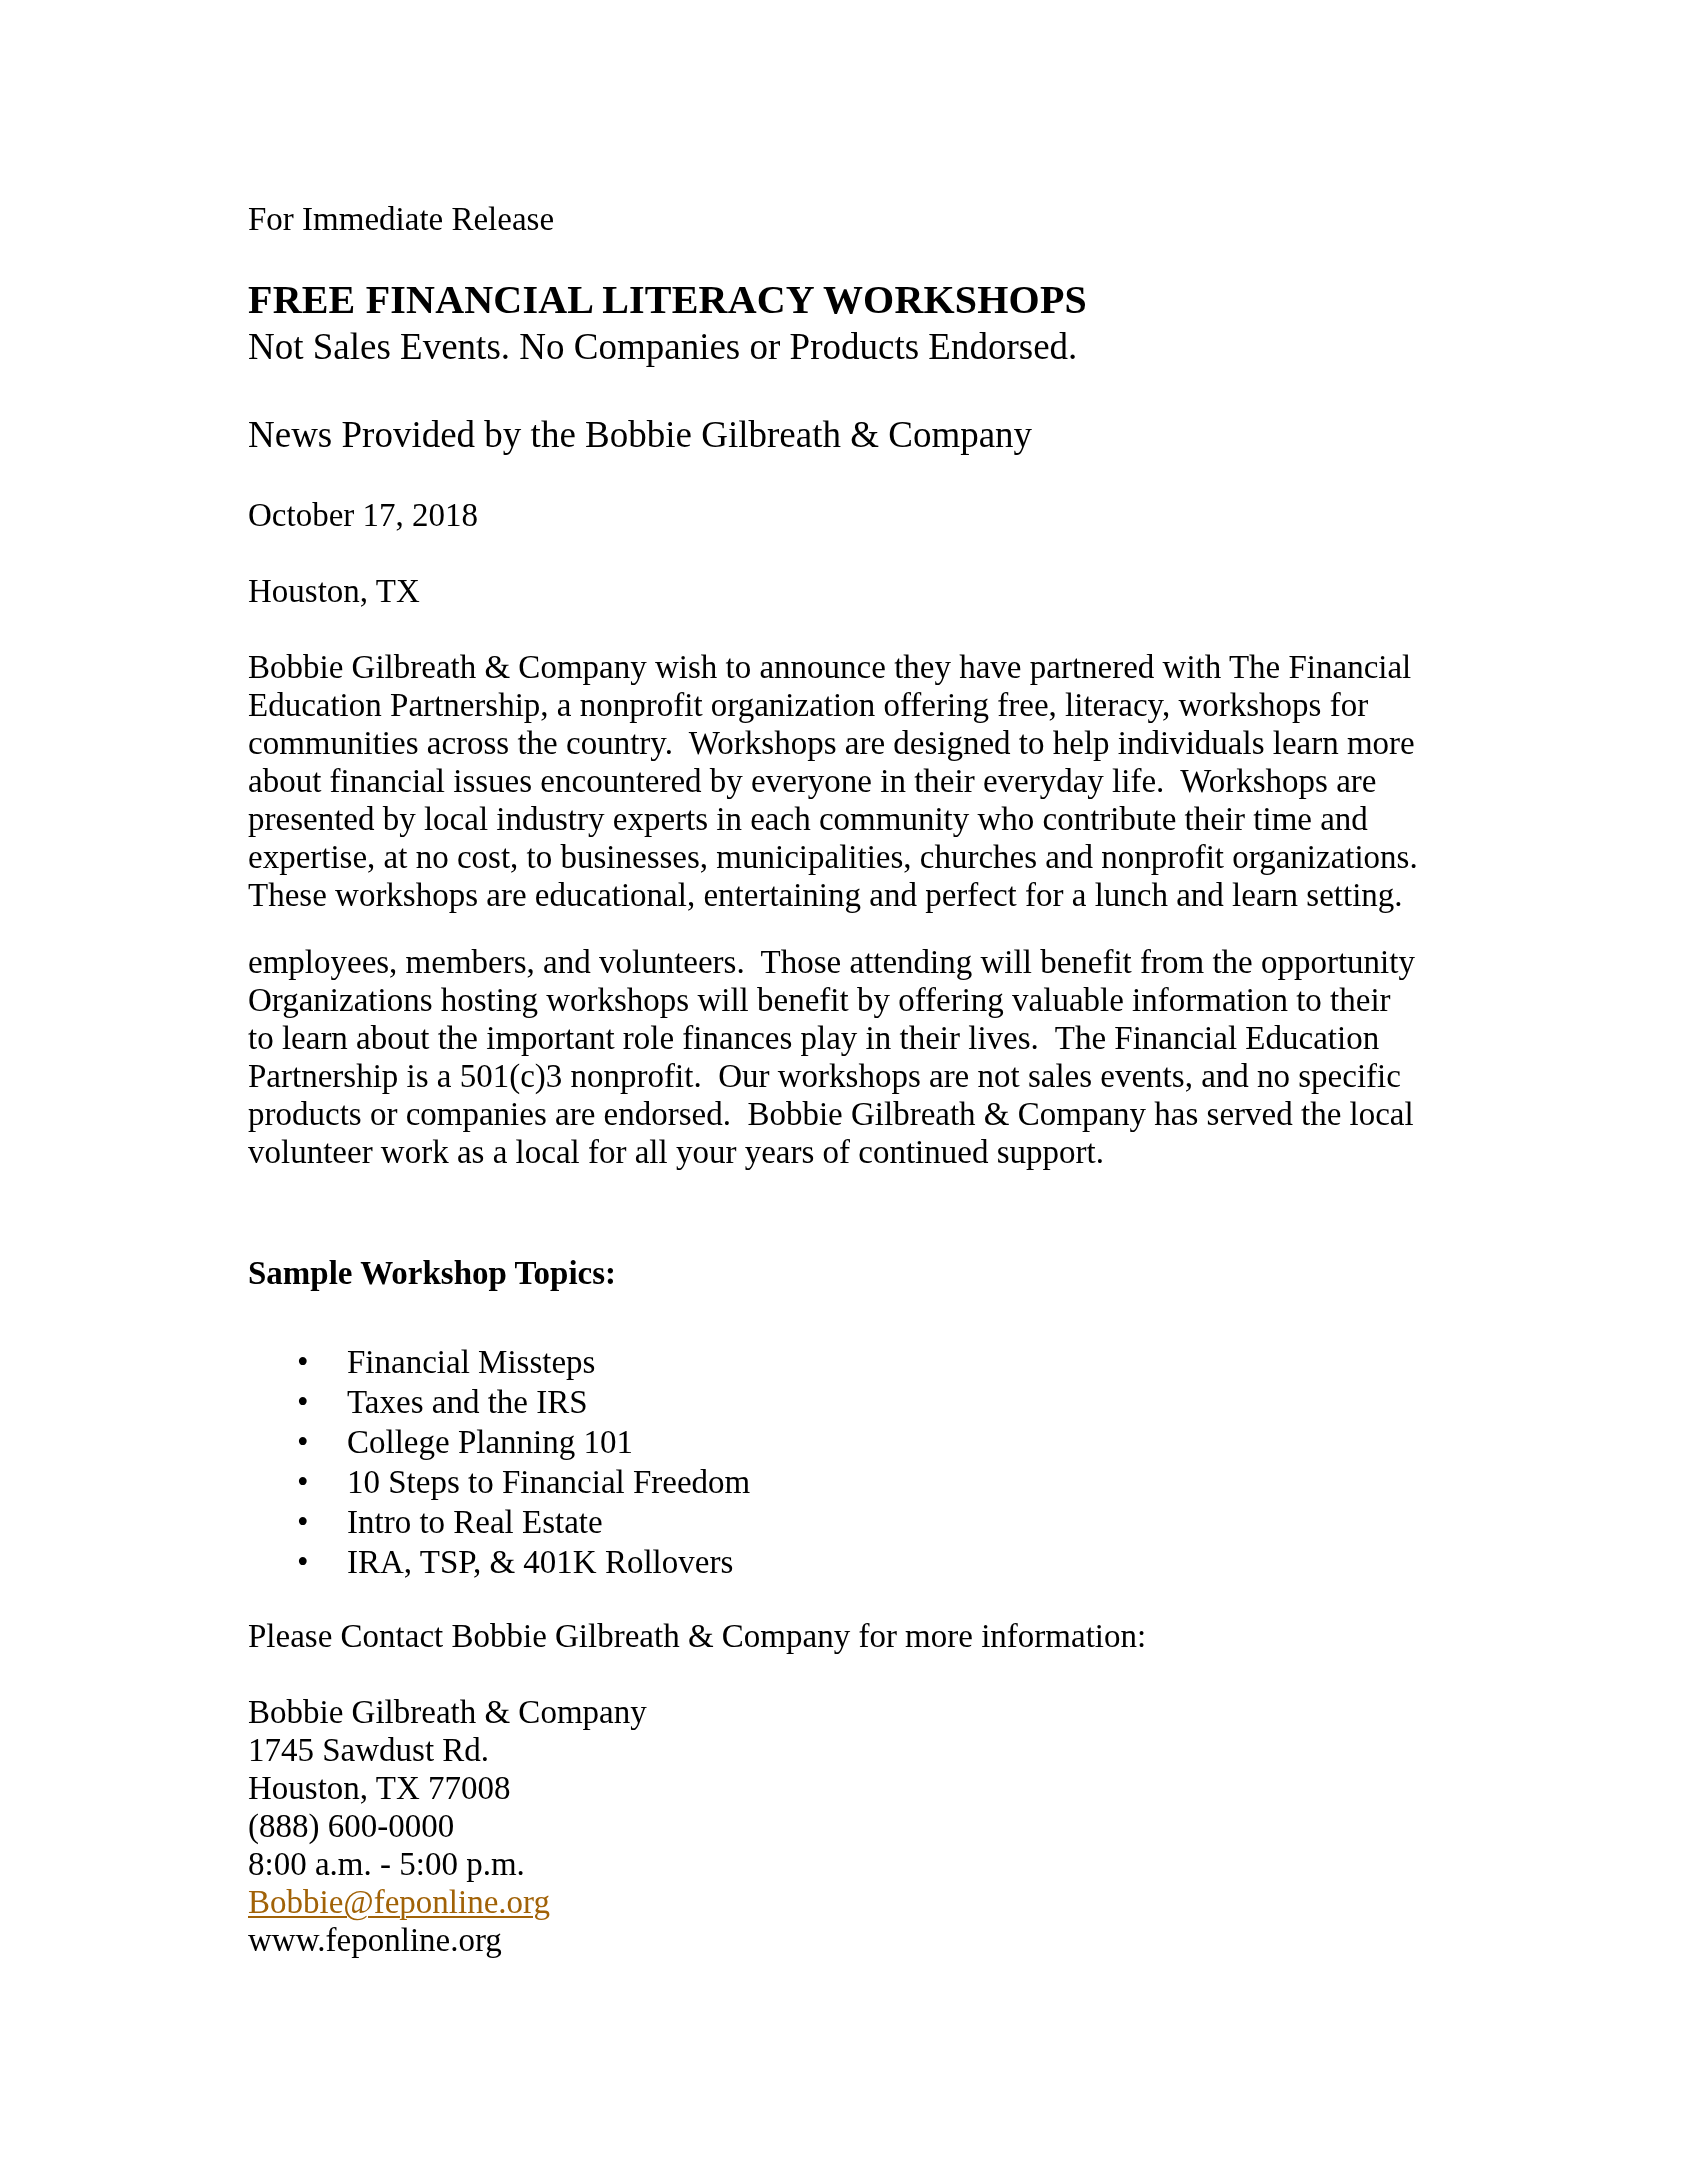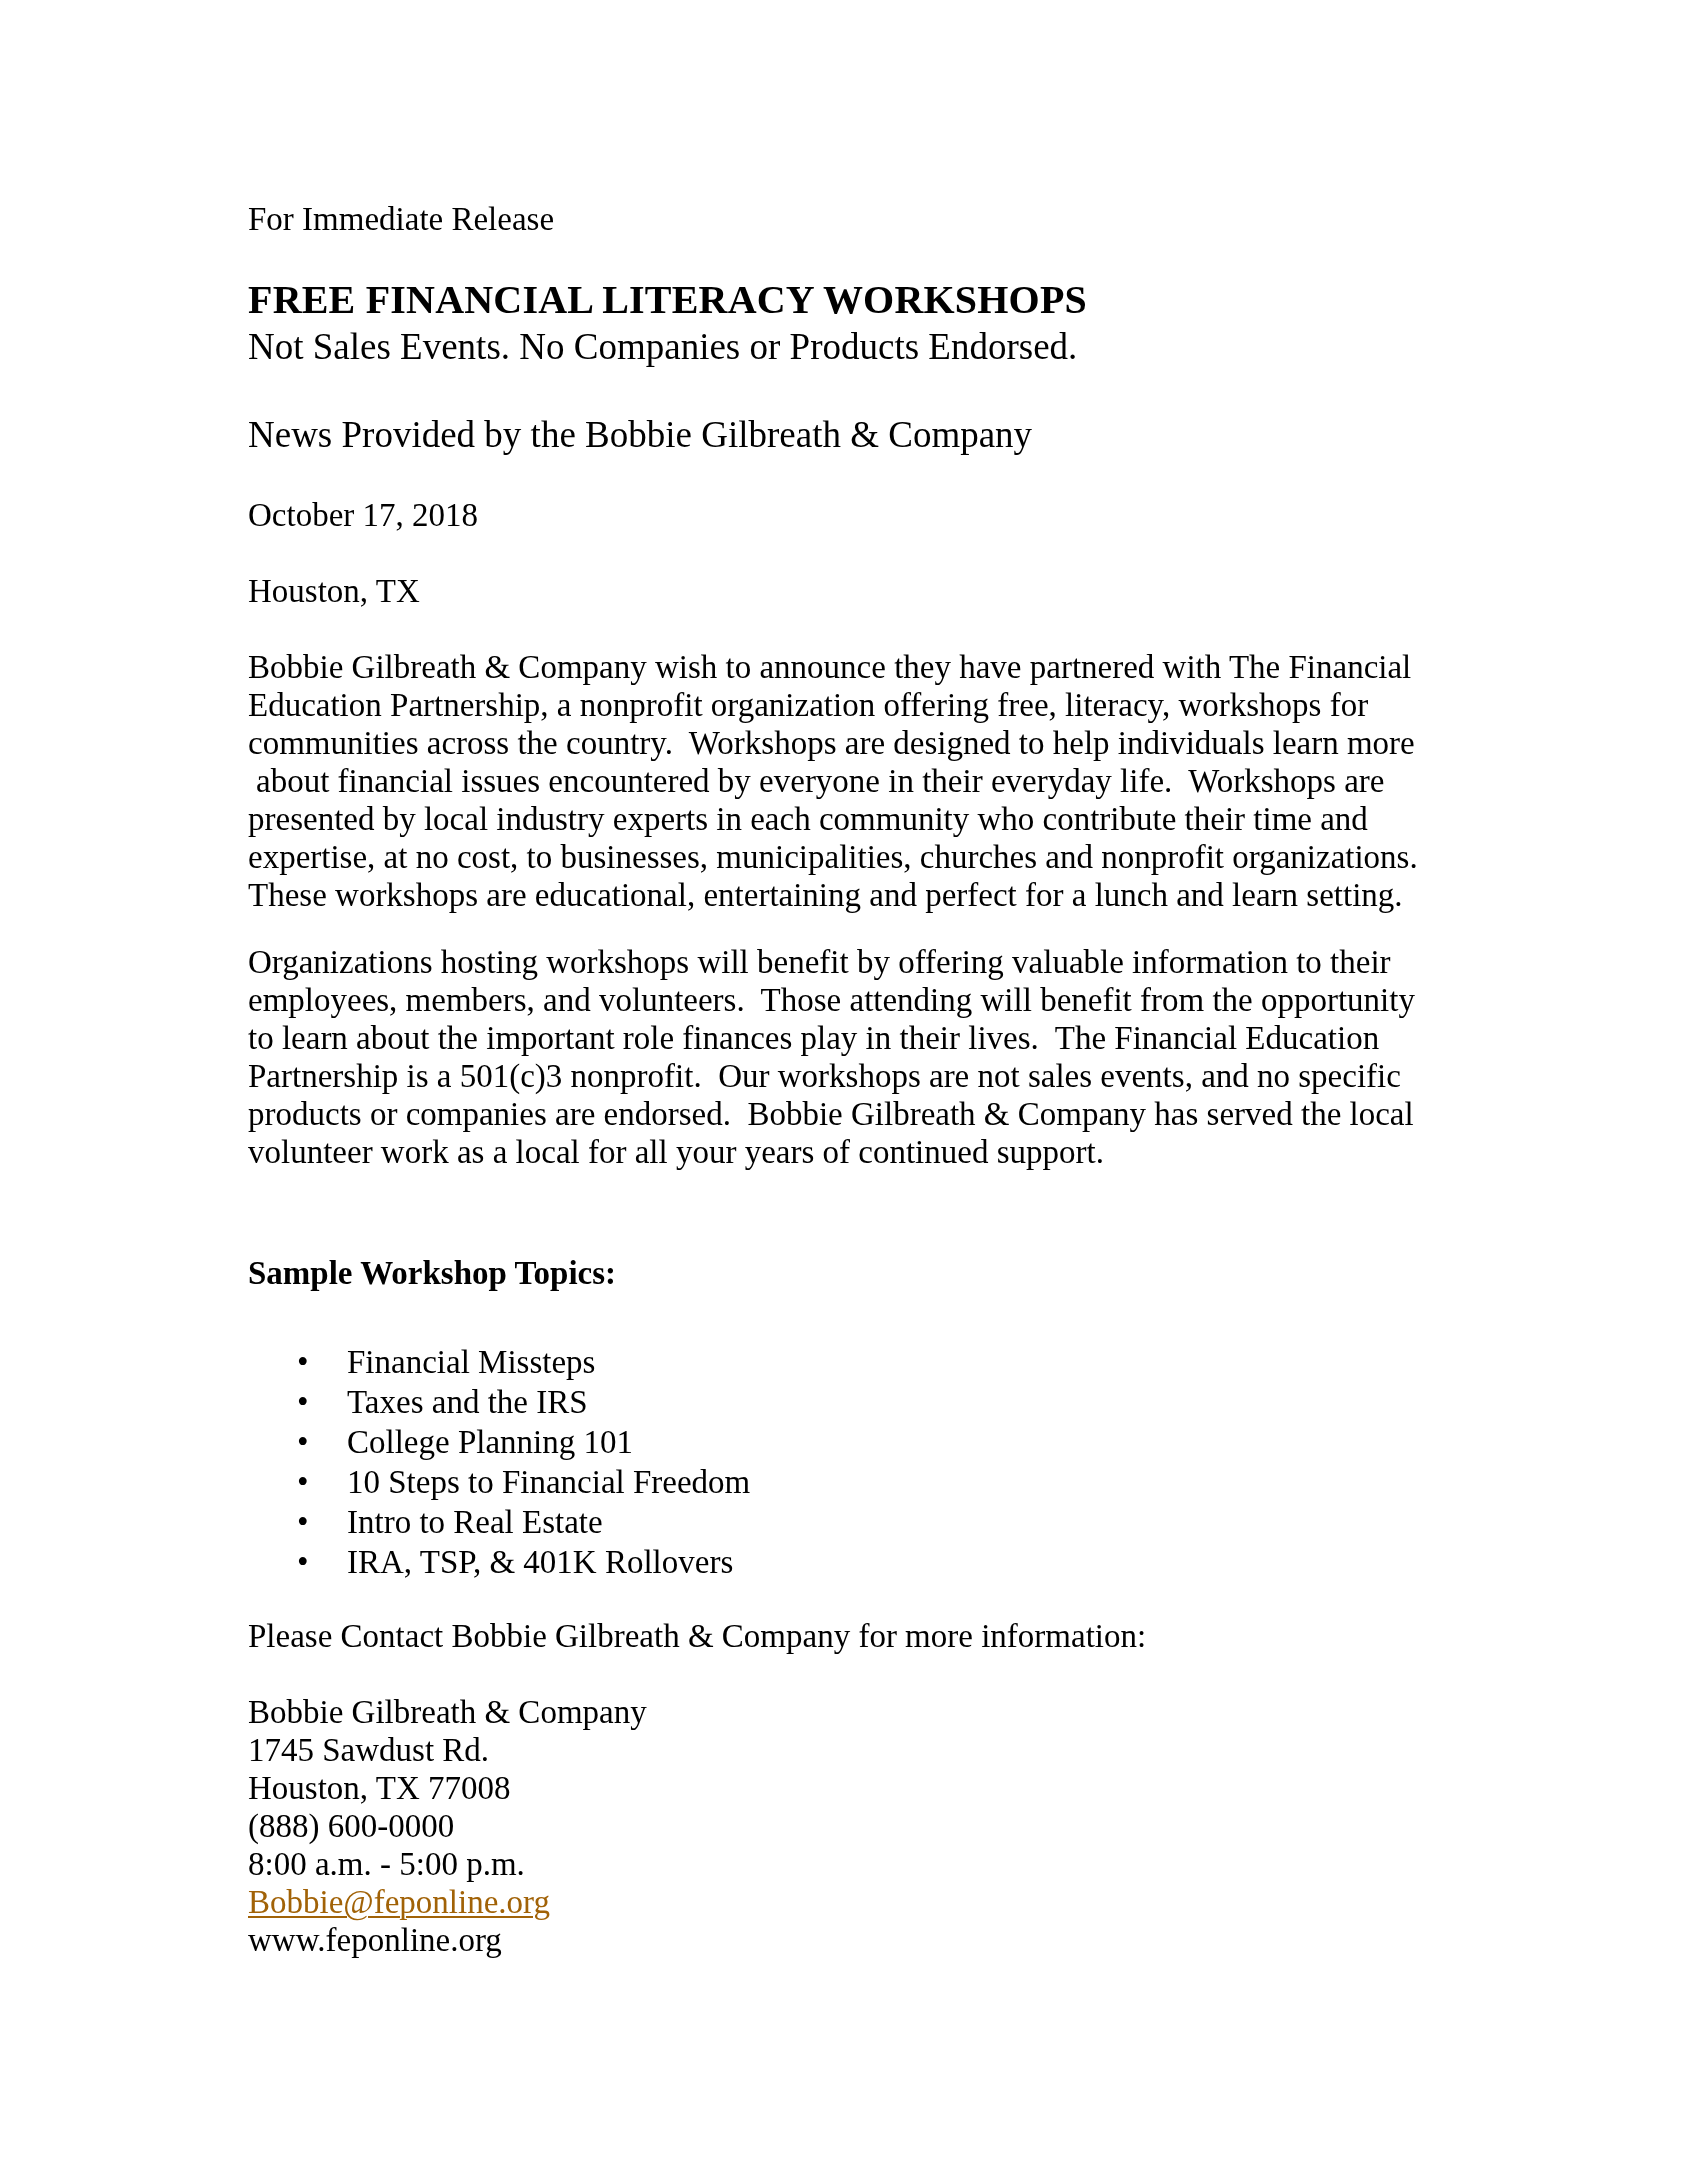--- a/index.html
+++ b/index.html
@@ -33,29 +33,29 @@
   <h1 class="blk title" style="margin:0">FREE FINANCIAL LITERACY WORKSHOPS</h1>
   <div class="blk subtitle">Not Sales Events. No Companies or Products Endorsed.</div>
   <div class="blk provided">News Provided by the Bobbie Gilbreath &amp; Company</div>
   <div class="blk body-text date">October 17, 2018</div>
   <div class="blk body-text location">Houston, TX</div>
 
   <div class="blk body-text para1">
     <span class="line" style="white-space: pre;">Bobbie Gilbreath &amp; Company wish to announce they have partnered with The Financial</span>
     <span class="line" style="white-space: pre;">Education Partnership, a nonprofit organization offering free, literacy, workshops for</span>
     <span class="line" style="white-space: pre;">communities across the country.  Workshops are designed to help individuals learn more</span>
-    <span class="line" style="white-space: pre; margin-left: 8px;">about financial issues encountered by everyone in their everyday life.  Workshops are</span>
+    <span class="line" style="white-space: pre;">about financial issues encountered by everyone in their everyday life.  Workshops are</span>
     <span class="line" style="white-space: pre;">presented by local industry experts in each community who contribute their time and</span>
     <span class="line" style="white-space: pre;">expertise, at no cost, to businesses, municipalities, churches and nonprofit organizations.</span>
     <span class="line" style="white-space: pre;">These workshops are educational, entertaining and perfect for a lunch and learn setting.</span>
   </div>
 
   <div class="blk body-text para2">
+    <span class="line" style="white-space: pre;">employees, members, and volunteers.  Those attending will benefit from the opportunity</span>
     <span class="line" style="white-space: pre;">Organizations hosting workshops will benefit by offering valuable information to their</span>
-    <span class="line" style="white-space: pre;">employees, members, and volunteers.  Those attending will benefit from the opportunity</span>
     <span class="line" style="white-space: pre;">to learn about the important role finances play in their lives.  The Financial Education</span>
     <span class="line" style="white-space: pre;">Partnership is a 501(c)3 nonprofit.  Our workshops are not sales events, and no specific</span>
     <span class="line" style="white-space: pre;">products or companies are endorsed.  Bobbie Gilbreath &amp; Company has served the local</span>
     <span class="line" style="white-space: pre;">volunteer work as a local for all your years of continued support.</span>
   </div>
 
   <div class="blk body-text topics-heading">Sample Workshop Topics:</div>
 
   <div class="blk body-text topics">
     <div class="topic">

